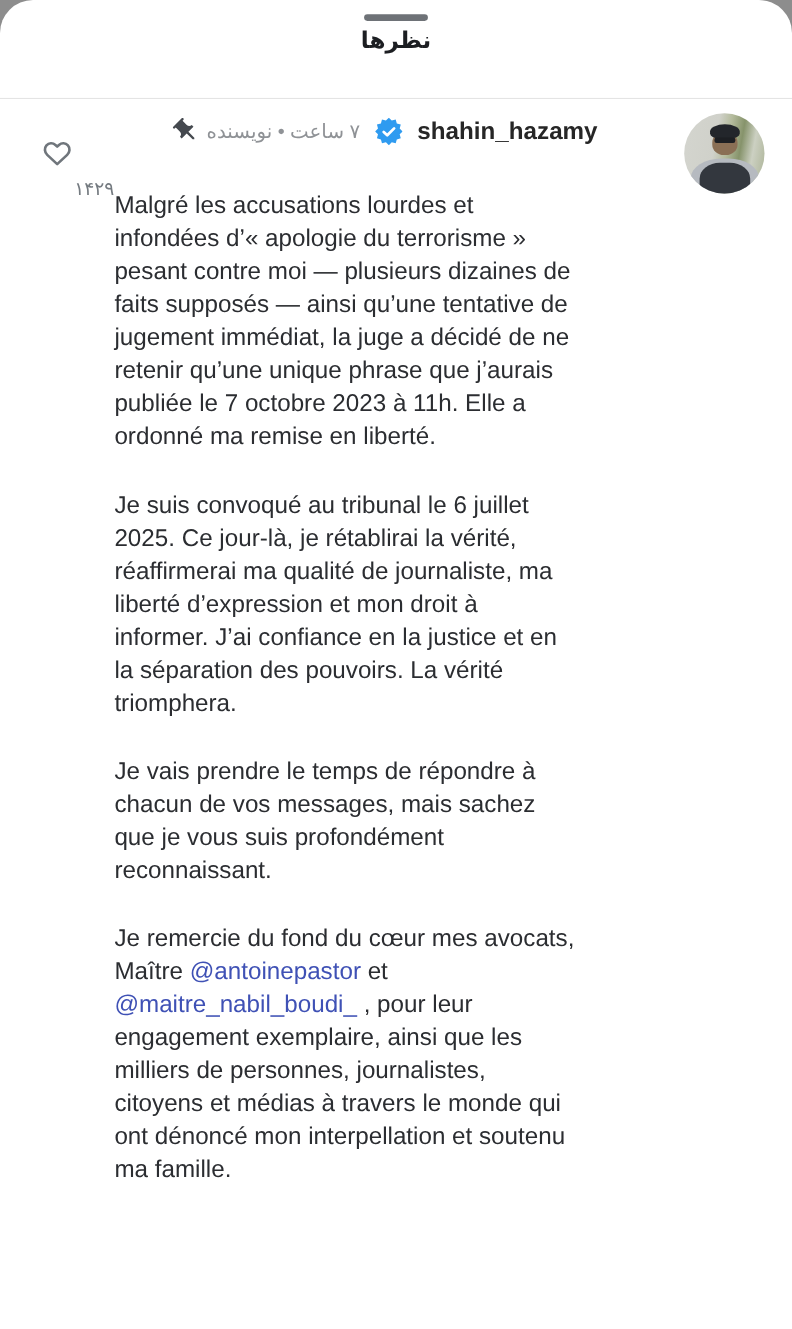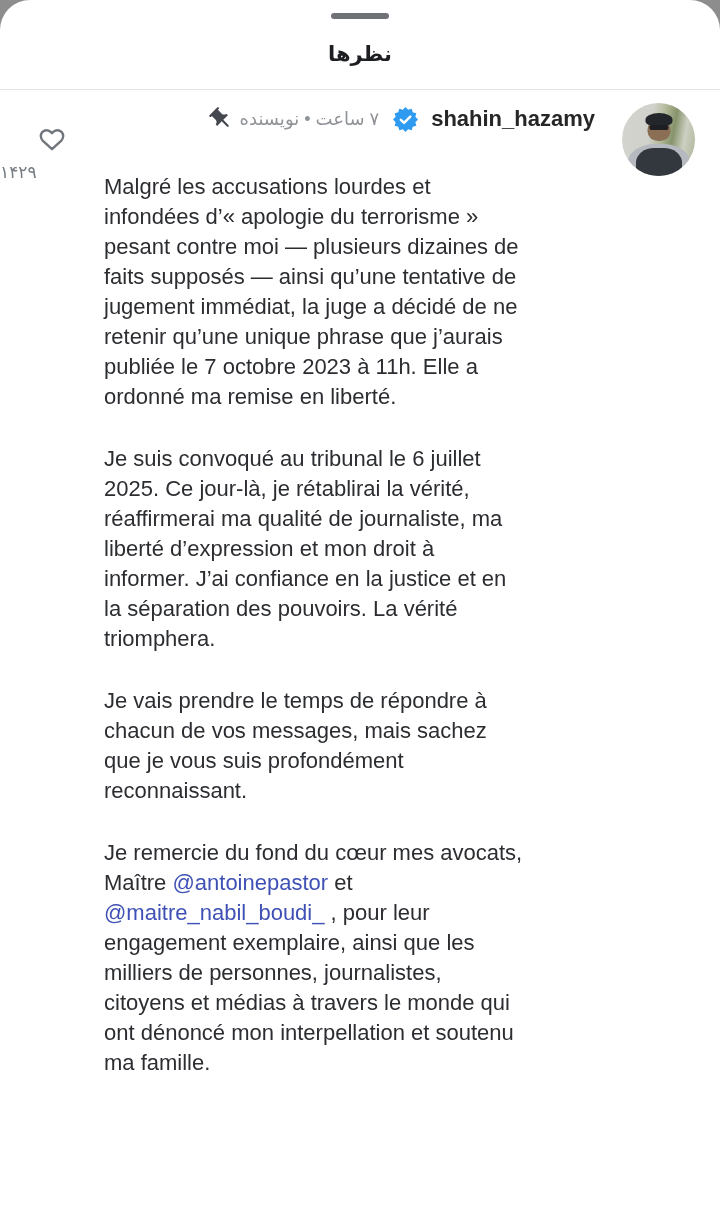--- a/index.html
+++ b/index.html
@@ -1,40 +1,40 @@
 <!DOCTYPE html>
 <html><head>
 <meta charset="utf-8">
 <style>
   html,body{margin:0;padding:0;}
   body{font-family:"Liberation Sans","DejaVu Sans",sans-serif;}
   .screen{position:relative;width:720px;height:1208px;background:#8d8d8d;overflow:hidden;}
   .sheet{position:absolute;left:0;top:0;width:720px;height:1208px;background:#ffffff;border-radius:30px 30px 0 0;}
   .handle{position:absolute;top:13px;left:50%;transform:translateX(-50%);width:58px;height:6px;border-radius:3px;background:#6e7277;}
-  .title{position:absolute;top:42px;left:0;width:100%;text-align:center;font-size:21px;font-weight:700;color:#1c1e22;direction:rtl;}
+  .title{position:absolute;top:25px;left:0;width:100%;text-align:center;font-size:21px;font-weight:700;color:#1c1e22;direction:rtl;}
   .divider{position:absolute;top:89px;left:0;width:100%;height:1px;background:#e4e4e4;}
 
-  .header{position:absolute;top:98px;left:104px;right:125px;height:42px;display:flex;align-items:center;justify-content:flex-end;}
+  .header{position:absolute;top:98px;left:104px;right:125px;height:42px;display:flex;align-items:center;justify-content:center;}
   .pin{width:26px;height:26px;margin-right:6px;flex:0 0 auto;transform:rotate(-45deg);}
   .pin path{fill:#45494f;}
   .meta{font-size:18px;color:#8f9296;direction:rtl;margin-right:14px;white-space:nowrap;}
   .badge{width:25px;height:25px;flex:0 0 auto;margin-right:13px;}
   .badge polygon{fill:#2f9bf0;}
   .badge polyline{fill:none;stroke:#ffffff;stroke-width:2.4;stroke-linecap:round;stroke-linejoin:round;}
   .username{font-size:22px;font-weight:700;color:#262626;white-space:nowrap;}
 
   .avatar{position:absolute;top:103px;right:25px;width:73px;height:73px;border-radius:50%;overflow:hidden;
     background:linear-gradient(100deg,#d4d5cf 0%,#d0d1ca 38%,#b4bb9c 52%,#86936b 66%,#ccd0c2 80%,#a9b193 100%);}
   .avatar .shirt{position:absolute;bottom:-8px;left:50%;transform:translateX(-50%);width:62px;height:40px;background:#b6bac0;border-radius:45% 45% 0 0;}
   .avatar .vest{position:absolute;bottom:-8px;left:50%;transform:translateX(-50%);width:46px;height:36px;background:#33373e;border-radius:40% 40% 0 0;}
   .avatar .head{position:absolute;top:17px;left:50%;transform:translateX(-50%);width:23px;height:21px;background:#8a6f55;border-radius:46%;}
   .avatar .cap{position:absolute;top:10px;left:50%;transform:translateX(-50%);width:27px;height:13px;background:#23262b;border-radius:50% 50% 35% 35%;}
   .avatar .shades{position:absolute;top:22px;left:50%;transform:translateX(-50%);width:19px;height:5px;background:#1d1f23;border-radius:2px;}
 
-  .like-col{position:absolute;left:0;top:122px;width:104px;text-align:left;}
+  .like-col{position:absolute;left:0;top:122px;width:104px;text-align:right;}
   .heart{width:34px;height:32px;display:block;margin:0 auto;cursor:pointer;}
   .heart path{fill:none;stroke:#70767c;stroke-width:1.8;stroke-linejoin:round;stroke-linecap:round;}
   .like-count{margin-top:8px;font-size:17px;color:#757b81;direction:rtl;}
 
   .comment-text{position:absolute;left:104px;top:172px;width:505px;color:#2b2d31;font-size:22px;line-height:30px;}
   .para{white-space:pre-line;margin:0 0 32px 0;}
   .para-right{text-align:right;padding-right:10px;}
   .mention{color:#3f51b5;}
   .hand{color:#e0a33e;font-size:24px;}
   .flag{display:inline-block;vertical-align:-3px;margin-left:4px;}

